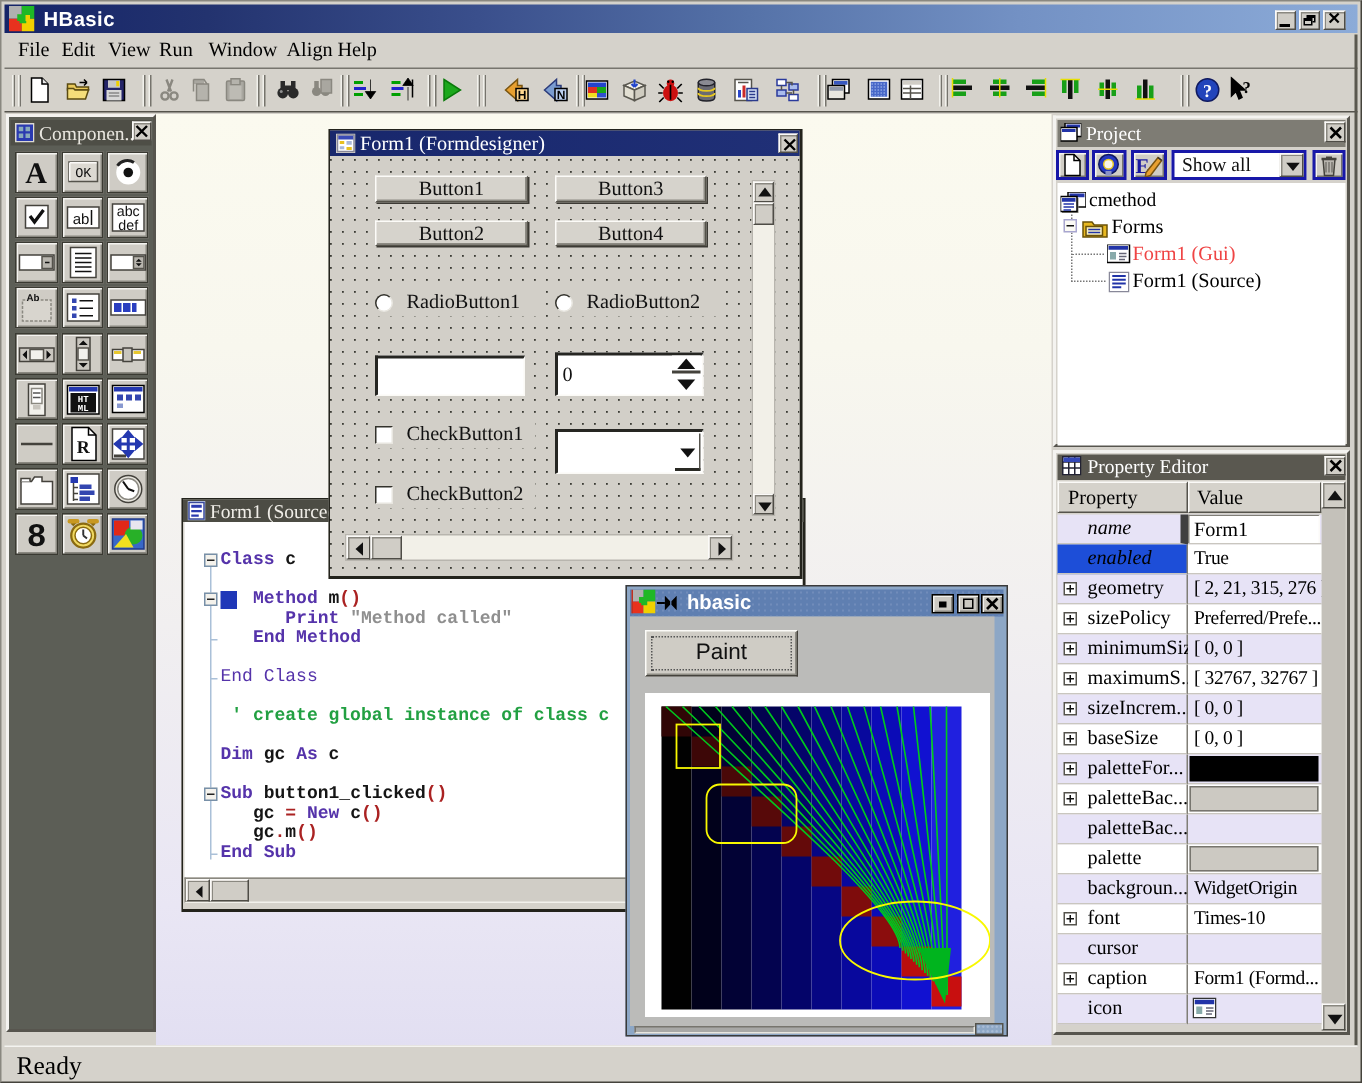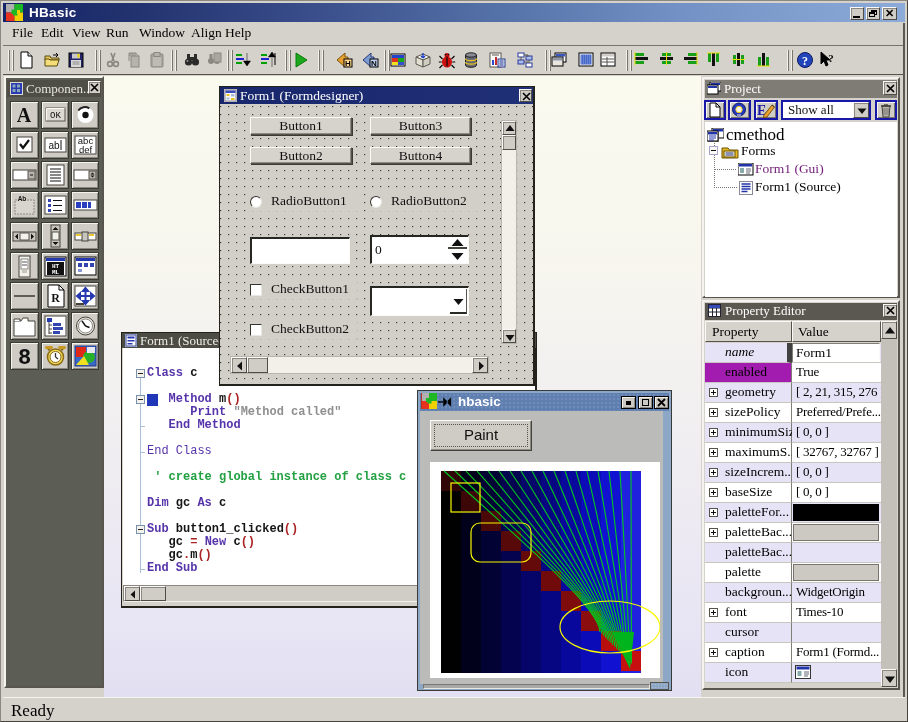--- a/index.html
+++ b/index.html
@@ -707,37 +707,37 @@
     <div class="abs" style="left:9px;top:47px;width:22px;height:1px;border-top:1px dotted #777;"></div>
     <div class="abs" style="left:9px;top:65px;width:23px;height:1px;border-top:1px dotted #777;"></div>
     <svg class="abs" style="left:2px;top:6px" width="17" height="14" viewBox="0 0 17 14">
         <rect x="5" y="0" width="12" height="10" fill="#fff" stroke="#000"></rect>
         <rect x="6" y="1" width="10" height="2.5" fill="#2234a8"></rect>
         <rect x="1" y="4" width="11" height="10" fill="#8a8880"></rect>
         <rect x="0" y="3" width="11" height="10" fill="#fff" stroke="#000"></rect>
         <rect x="1" y="4" width="9" height="2.5" fill="#2234a8"></rect>
         <path d="M2 8h7M2 10h7M2 12h5" stroke="#2234a8" stroke-width="1"></path>
       </svg>
-    <span class="abs" style="left:21px;top:3px;font-size:17px;color:#000;">cmethod</span>
+    <span class="abs" style="left:21px;top:3px;font-size:13px;color:#000;">cmethod</span>
     <div class="abs" style="left:4px;top:24px;width:9px;height:9px;background:#fbfaf4;border:1px solid #a8a6d0;">
         <div class="abs" style="left:1px;top:3px;width:5px;height:1px;background:#111;"></div>
       </div>
     <svg class="abs" style="left:16px;top:23px" width="18" height="14" viewBox="0 0 18 14">
         <path d="M1 3h6l1.5 2H17v8H1z" fill="#e8b820" stroke="#6a5208"></path>
         <rect x="3" y="6" width="11" height="6" fill="#f8f0c0" stroke="#6a5208"></rect>
         <path d="M4.5 8h8M4.5 10h8" stroke="#2234a8"></path>
       </svg>
     <span class="abs" style="left:36px;top:21px;font-size:13.5px;color:#000;">Forms</span>
     <svg class="abs" style="left:33px;top:41px" width="16" height="13" viewBox="0 0 16 13">
         <rect x="0" y="0" width="15" height="12" fill="#fff" stroke="#000"></rect>
         <rect x="1" y="1" width="13" height="2.5" fill="#2234a8"></rect>
         <rect x="2" y="5" width="4" height="5" fill="#8aa"></rect>
         <path d="M8 6h5M8 8h5M8 10h4" stroke="#667"></path>
       </svg>
-    <span class="abs" style="left:50px;top:39px;font-size:13.5px;color:#701a75;">Form1 (Gui)</span>
+    <span class="abs" style="left:50px;top:39px;font-size:13.5px;color:#ef4444;">Form1 (Gui)</span>
     <svg class="abs" style="left:34px;top:59px" width="14" height="14" viewBox="0 0 14 14">
         <rect x="0.5" y="0.5" width="13" height="13" fill="#fff" stroke="#889"></rect>
         <path d="M2.5 3h9M2.5 5.5h9M2.5 8h9M2.5 10.5h6" stroke="#2234a8" stroke-width="1.4"></path>
       </svg>
     <span class="abs" style="left:50px;top:57px;font-size:13.5px;color:#000;">Form1 (Source)</span>
   </div>
 </div>
 
 <div class="abs r3d" id="proppanel" style="left:702px;top:300px;width:198px;height:390px;background:#d5d2cb;border-width:2px;">
   <div class="abs" style="left:1px;top:1px;width:192px;height:17px;background:#5a5850;"></div>
@@ -767,21 +767,21 @@
       </div>
     </div>
   <div class="abs" style="left:1px;top:41px;width:87px;height:20px;background:#e7e3f6;border-bottom:1px solid #c9c6bf;border-right:5px solid #404040;font-style:italic;">
       <span class="abs" style="left:20px;top:1px;font-size:13.5px;color:#000;white-space:nowrap;">name</span>
     </div>
   <div class="abs" style="left:88px;top:41px;width:89px;height:20px;background:#e7e3f6;border-bottom:1px solid #c9c6bf;overflow:hidden;">
       <div class="abs" style="left:0px;top:0px;width:88px;height:20px;background:#fff;border:1px solid #807e76;border-bottom-color:#fbfaf8;border-right-color:#fbfaf8;">
         <span class="abs" style="left:3px;top:1px;font-size:13.5px;">Form1</span>
       </div>
     </div>
-  <div class="abs" style="left:1px;top:61px;width:87px;height:20px;background:#a21caf;border-bottom:1px solid #c9c6bf;border-right:1px solid #807e76;">
+  <div class="abs" style="left:1px;top:61px;width:87px;height:20px;background:#1d4ed8;border-bottom:1px solid #c9c6bf;border-right:1px solid #807e76;font-style:italic;">
       <span class="abs" style="left:20px;top:1px;font-size:13.5px;color:#000;white-space:nowrap;">enabled</span>
     </div>
   <div class="abs" style="left:88px;top:61px;width:89px;height:20px;background:#ffffff;border-bottom:1px solid #c9c6bf;overflow:hidden;">
       <span class="abs" style="left:4px;top:1px;font-size:13px;letter-spacing:-0.25px;color:#000;white-space:nowrap;">True</span>
     </div>
   <div class="abs" style="left:1px;top:81px;width:87px;height:20px;background:#e7e3f6;border-bottom:1px solid #c9c6bf;border-right:1px solid #807e76;">
       <div class="abs" style="left:4px;top:5px;width:9px;height:9px;border:1px solid #55534c;background:#fff;">
         <div class="abs" style="left:1px;top:3px;width:5px;height:1px;background:#111;"></div>
         <div class="abs" style="left:3px;top:1px;width:1px;height:5px;background:#111;"></div>
       </div>

